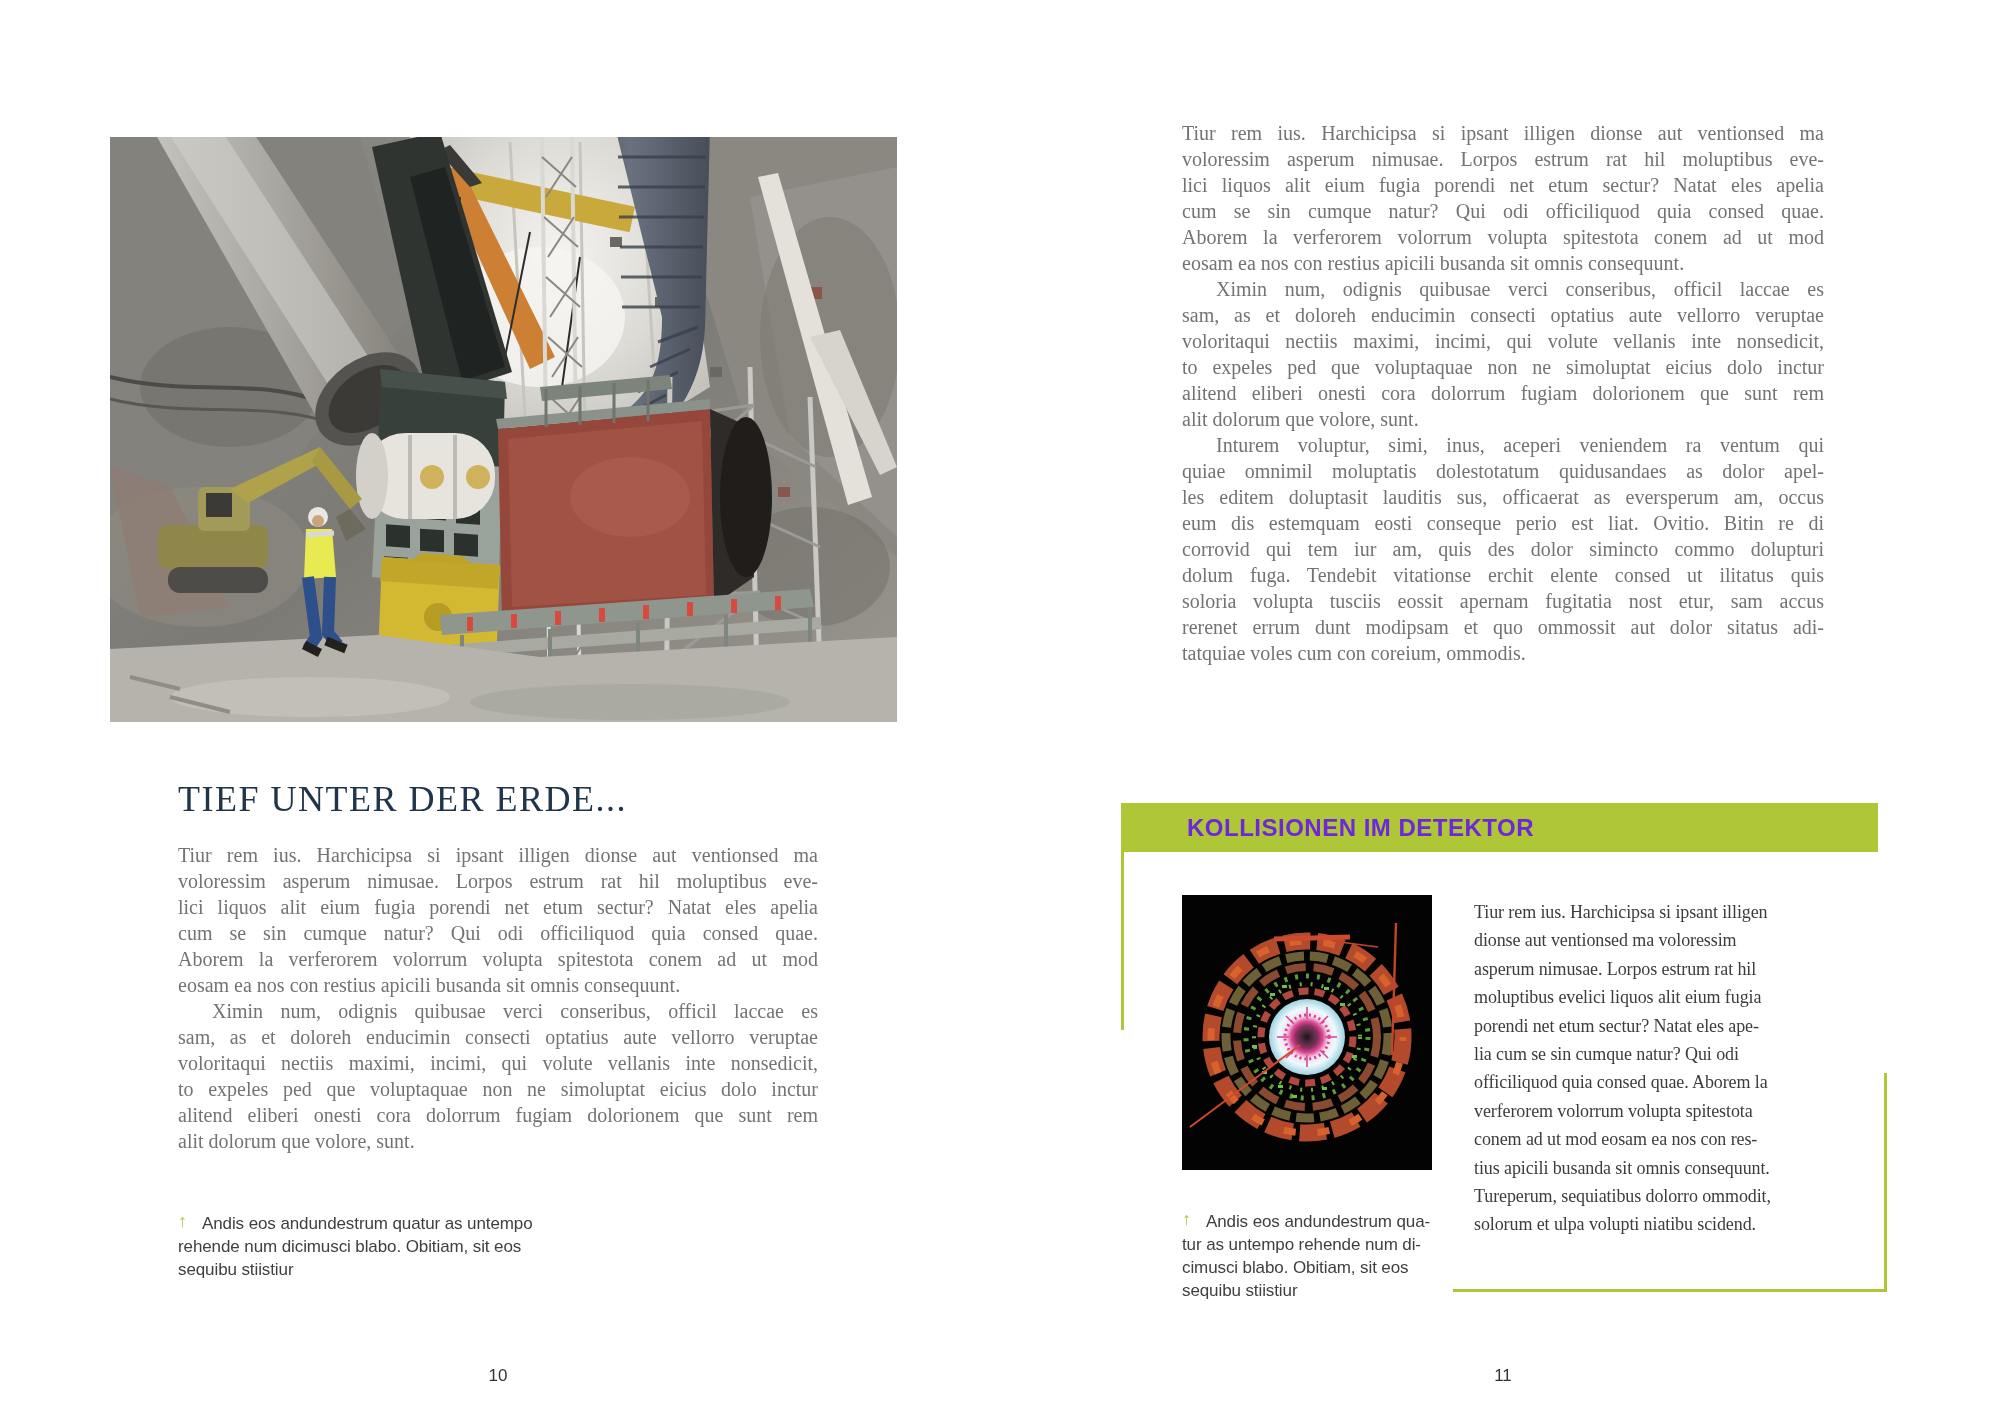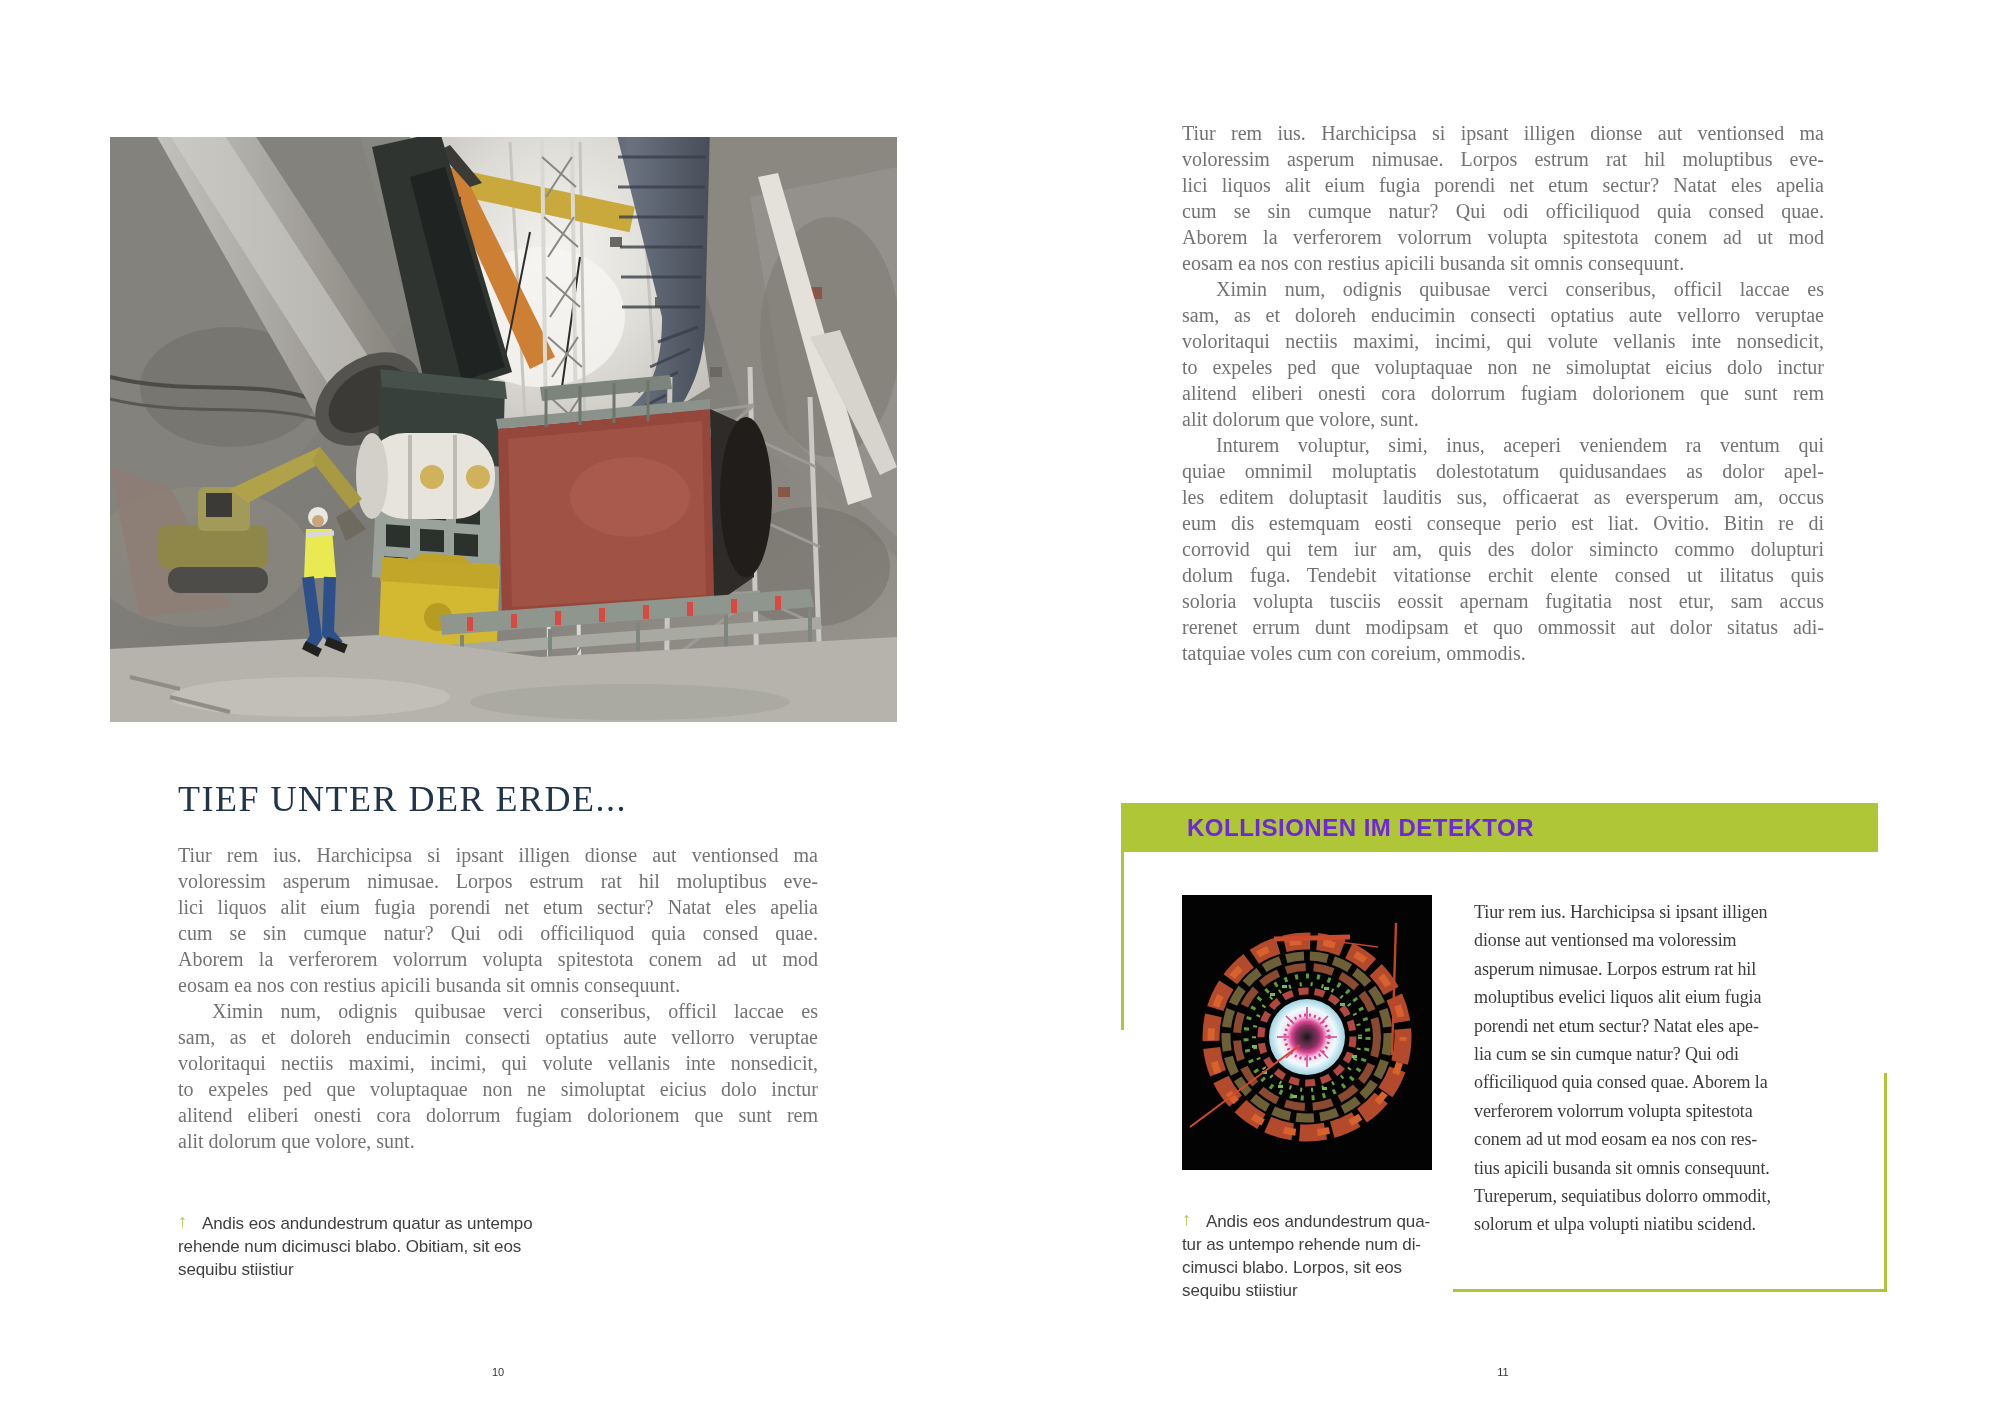--- a/index.html
+++ b/index.html
@@ -30,21 +30,21 @@
     position:absolute;font-family:"Liberation Sans", sans-serif;font-size:17px;
     line-height:23px;color:#3f3f3f;letter-spacing:-0.1px;
   }
   .caption .line:first-child{text-indent:24px;}
   .caption .arrow{position:absolute;left:0;top:-2px;font-size:18px;font-weight:bold;}
   .sans-col{
     position:absolute;font-family:Liberation Serif, serif;font-size:18px;
     line-height:28.4px;color:#3c3c3c;letter-spacing:-0.1px;
   }
   .page-number{
-    position:absolute;font-family:"Liberation Sans", sans-serif;font-size:11px;color:#333333;
+    position:absolute;font-family:"Liberation Sans", sans-serif;font-size:17px;color:#333333;
   }
 
   
   .green-banner{position:absolute;display:flex;align-items:center;}
   .green-banner .banner-title{
     font-family:"Liberation Sans", sans-serif;font-weight:700;font-size:24px;
     letter-spacing:0.5px;color:#6d28d9;padding-left:66px;white-space:nowrap;
   }
   .green-rule{position:absolute;}
 </style>
@@ -388,21 +388,21 @@
       <div class="line">tius apicili busanda sit omnis consequunt.</div>
       <div class="line">Tureperum, sequiatibus dolorro ommodit,</div>
       <div class="line last">solorum et ulpa volupti niatibu scidend.</div>
     </div>
 
   <div class="caption" style="left:1182px;top:1210px;width:280px;">
     <span class="arrow" style="color:#afc636;">↑</span>
     <div>
         <div class="line">Andis eos andundestrum qua-</div>
         <div class="line">tur as untempo rehende num di-</div>
-        <div class="line">cimusci blabo. Lorpos, sit eos</div>
+        <div class="line">cimusci blabo. Obitiam, sit eos</div>
         <div class="line last">sequibu stiistiur</div>
       </div>
   </div>
 
   <div class="green-rule" style="left:1884px;top:1073px;width:3px;height:219px;background:#afc636;"></div>
   <div class="green-rule" style="left:1453px;top:1289px;width:434px;height:3px;background:#afc636;"></div>
 
   <div class="page-number" style="left:1182px;top:1366px;width:642px;text-align:center;">11</div>
 
 </div>

